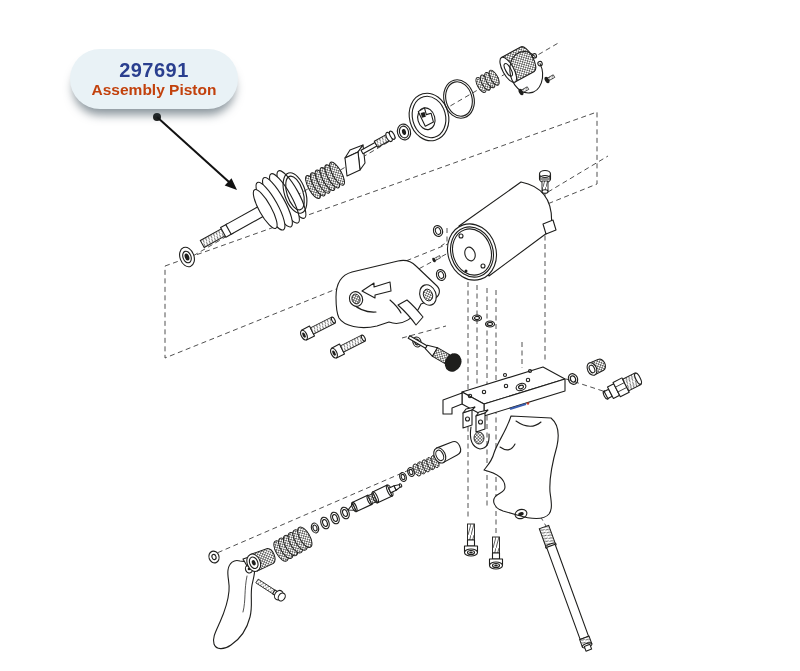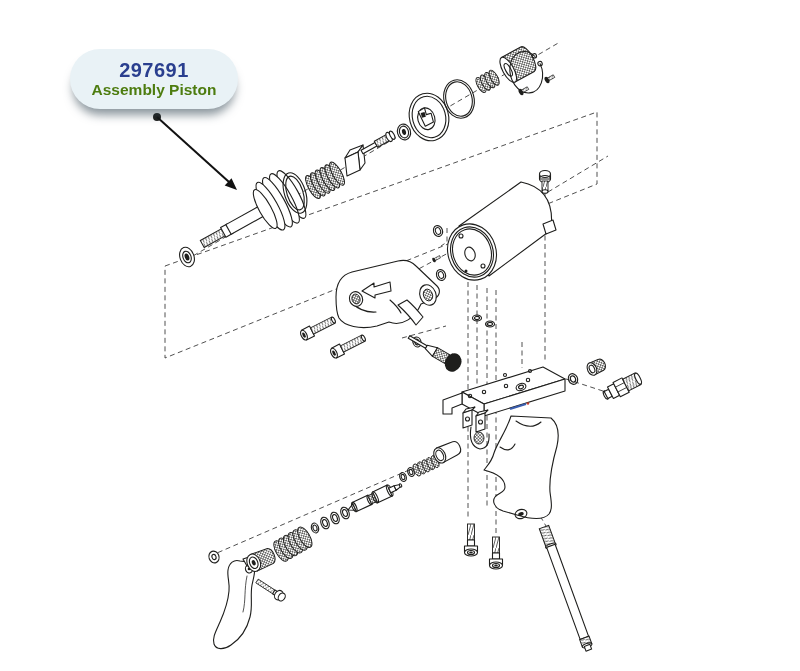--- a/index.html
+++ b/index.html
@@ -3,21 +3,21 @@
 <meta charset="utf-8">
 <style>
   html,body{margin:0;padding:0;background:#fff;}
   body{width:800px;height:671px;font-family:"Liberation Sans",sans-serif;}
   .stage{position:relative;width:800px;height:671px;background:#fff;overflow:hidden;}
   .stage svg{position:absolute;left:0;top:0;}
   .callout{position:absolute;left:70px;top:49px;width:168px;height:60px;background:#e9f2f6;
     border-radius:30px;box-shadow:0 9px 10px -3px rgba(45,65,78,.55);
     display:flex;flex-direction:column;align-items:center;justify-content:center;gap:1px;cursor:pointer;}
   .callout .num{color:#2a3f8f;font-weight:bold;font-size:20px;letter-spacing:.5px;line-height:1.05;}
-  .callout .nm{color:#4d7c0f;font-weight:bold;font-size:15.5px;line-height:1.05;}
+  .callout .nm{color:#c2410c;font-weight:bold;font-size:15.5px;line-height:1.05;}
   .ln{fill:none;stroke:#1e1e1c;stroke-width:1.1;stroke-linecap:round;stroke-linejoin:round;}
   .lf{fill:#ffffff;stroke:#1e1e1c;stroke-width:1.1;stroke-linejoin:round;}
   .tn{fill:none;stroke:#1e1e1c;stroke-width:0.75;stroke-linecap:round;}
   .dsh{fill:none;stroke:#3c3c3c;stroke-width:0.9;stroke-dasharray:5 3.5;}
   .dk{fill:#1e1e1c;stroke:none;}
 </style>
 </head>
 <body>
 
 <div class="stage">

